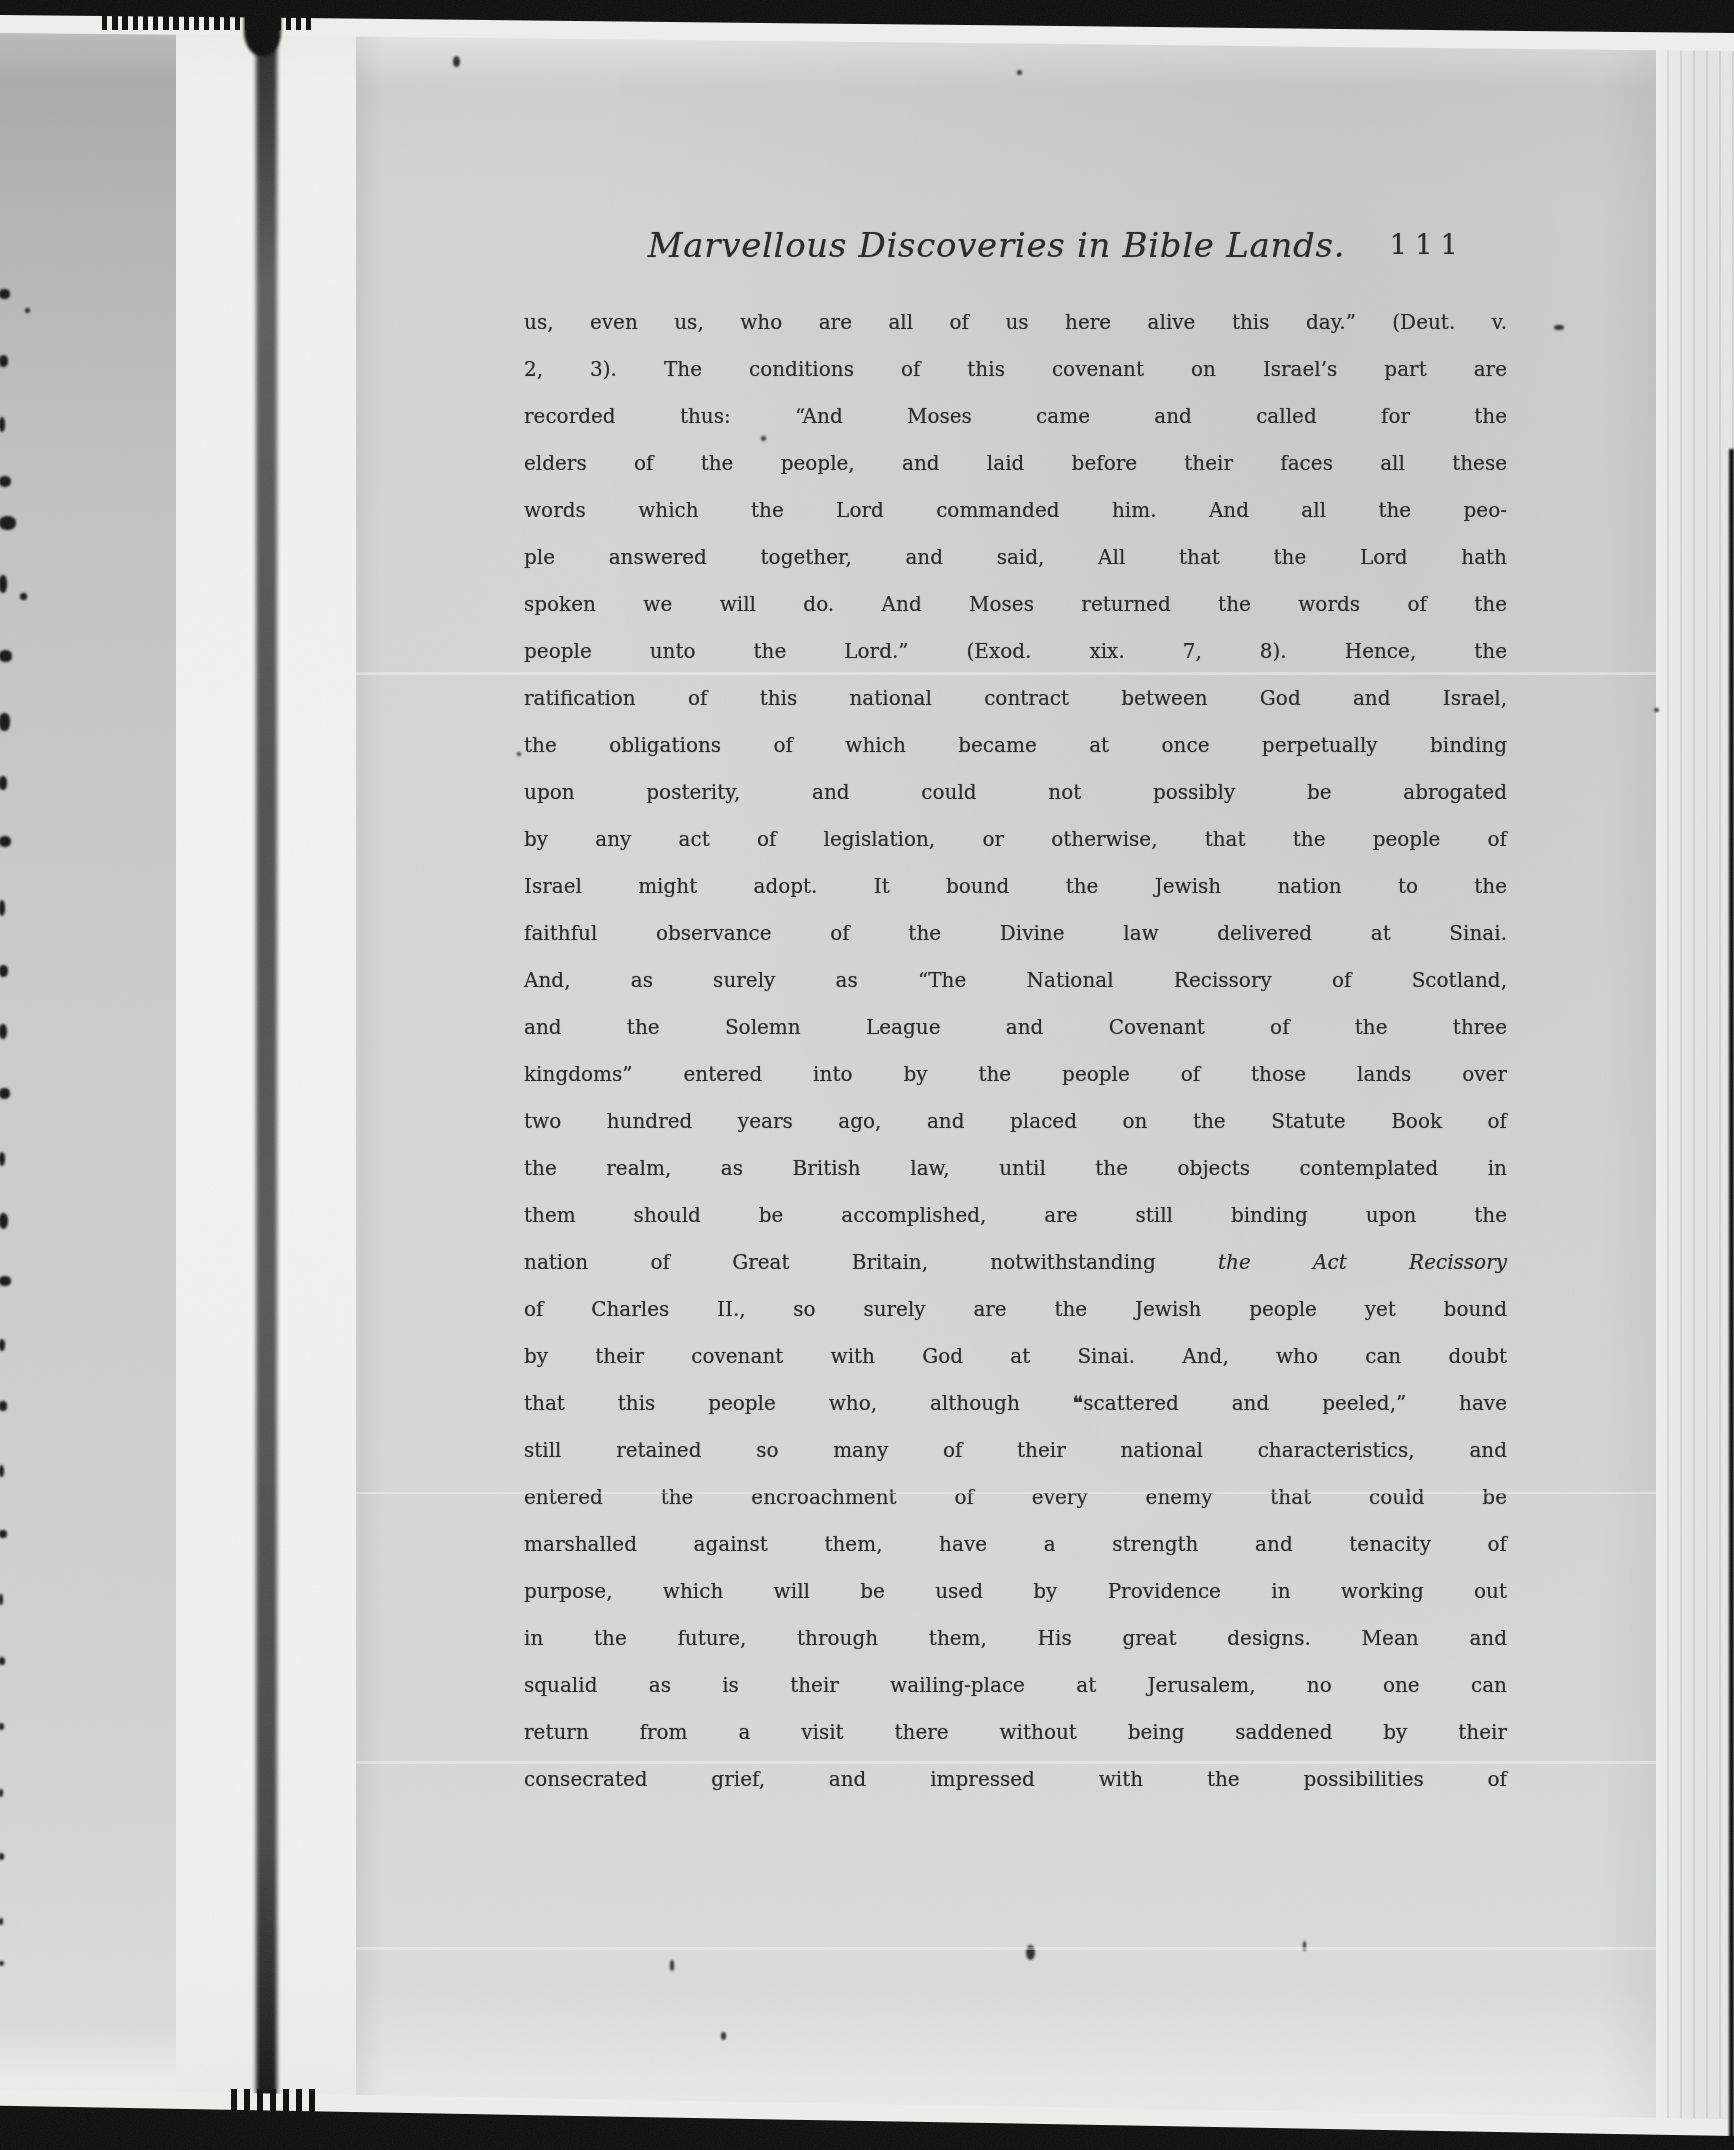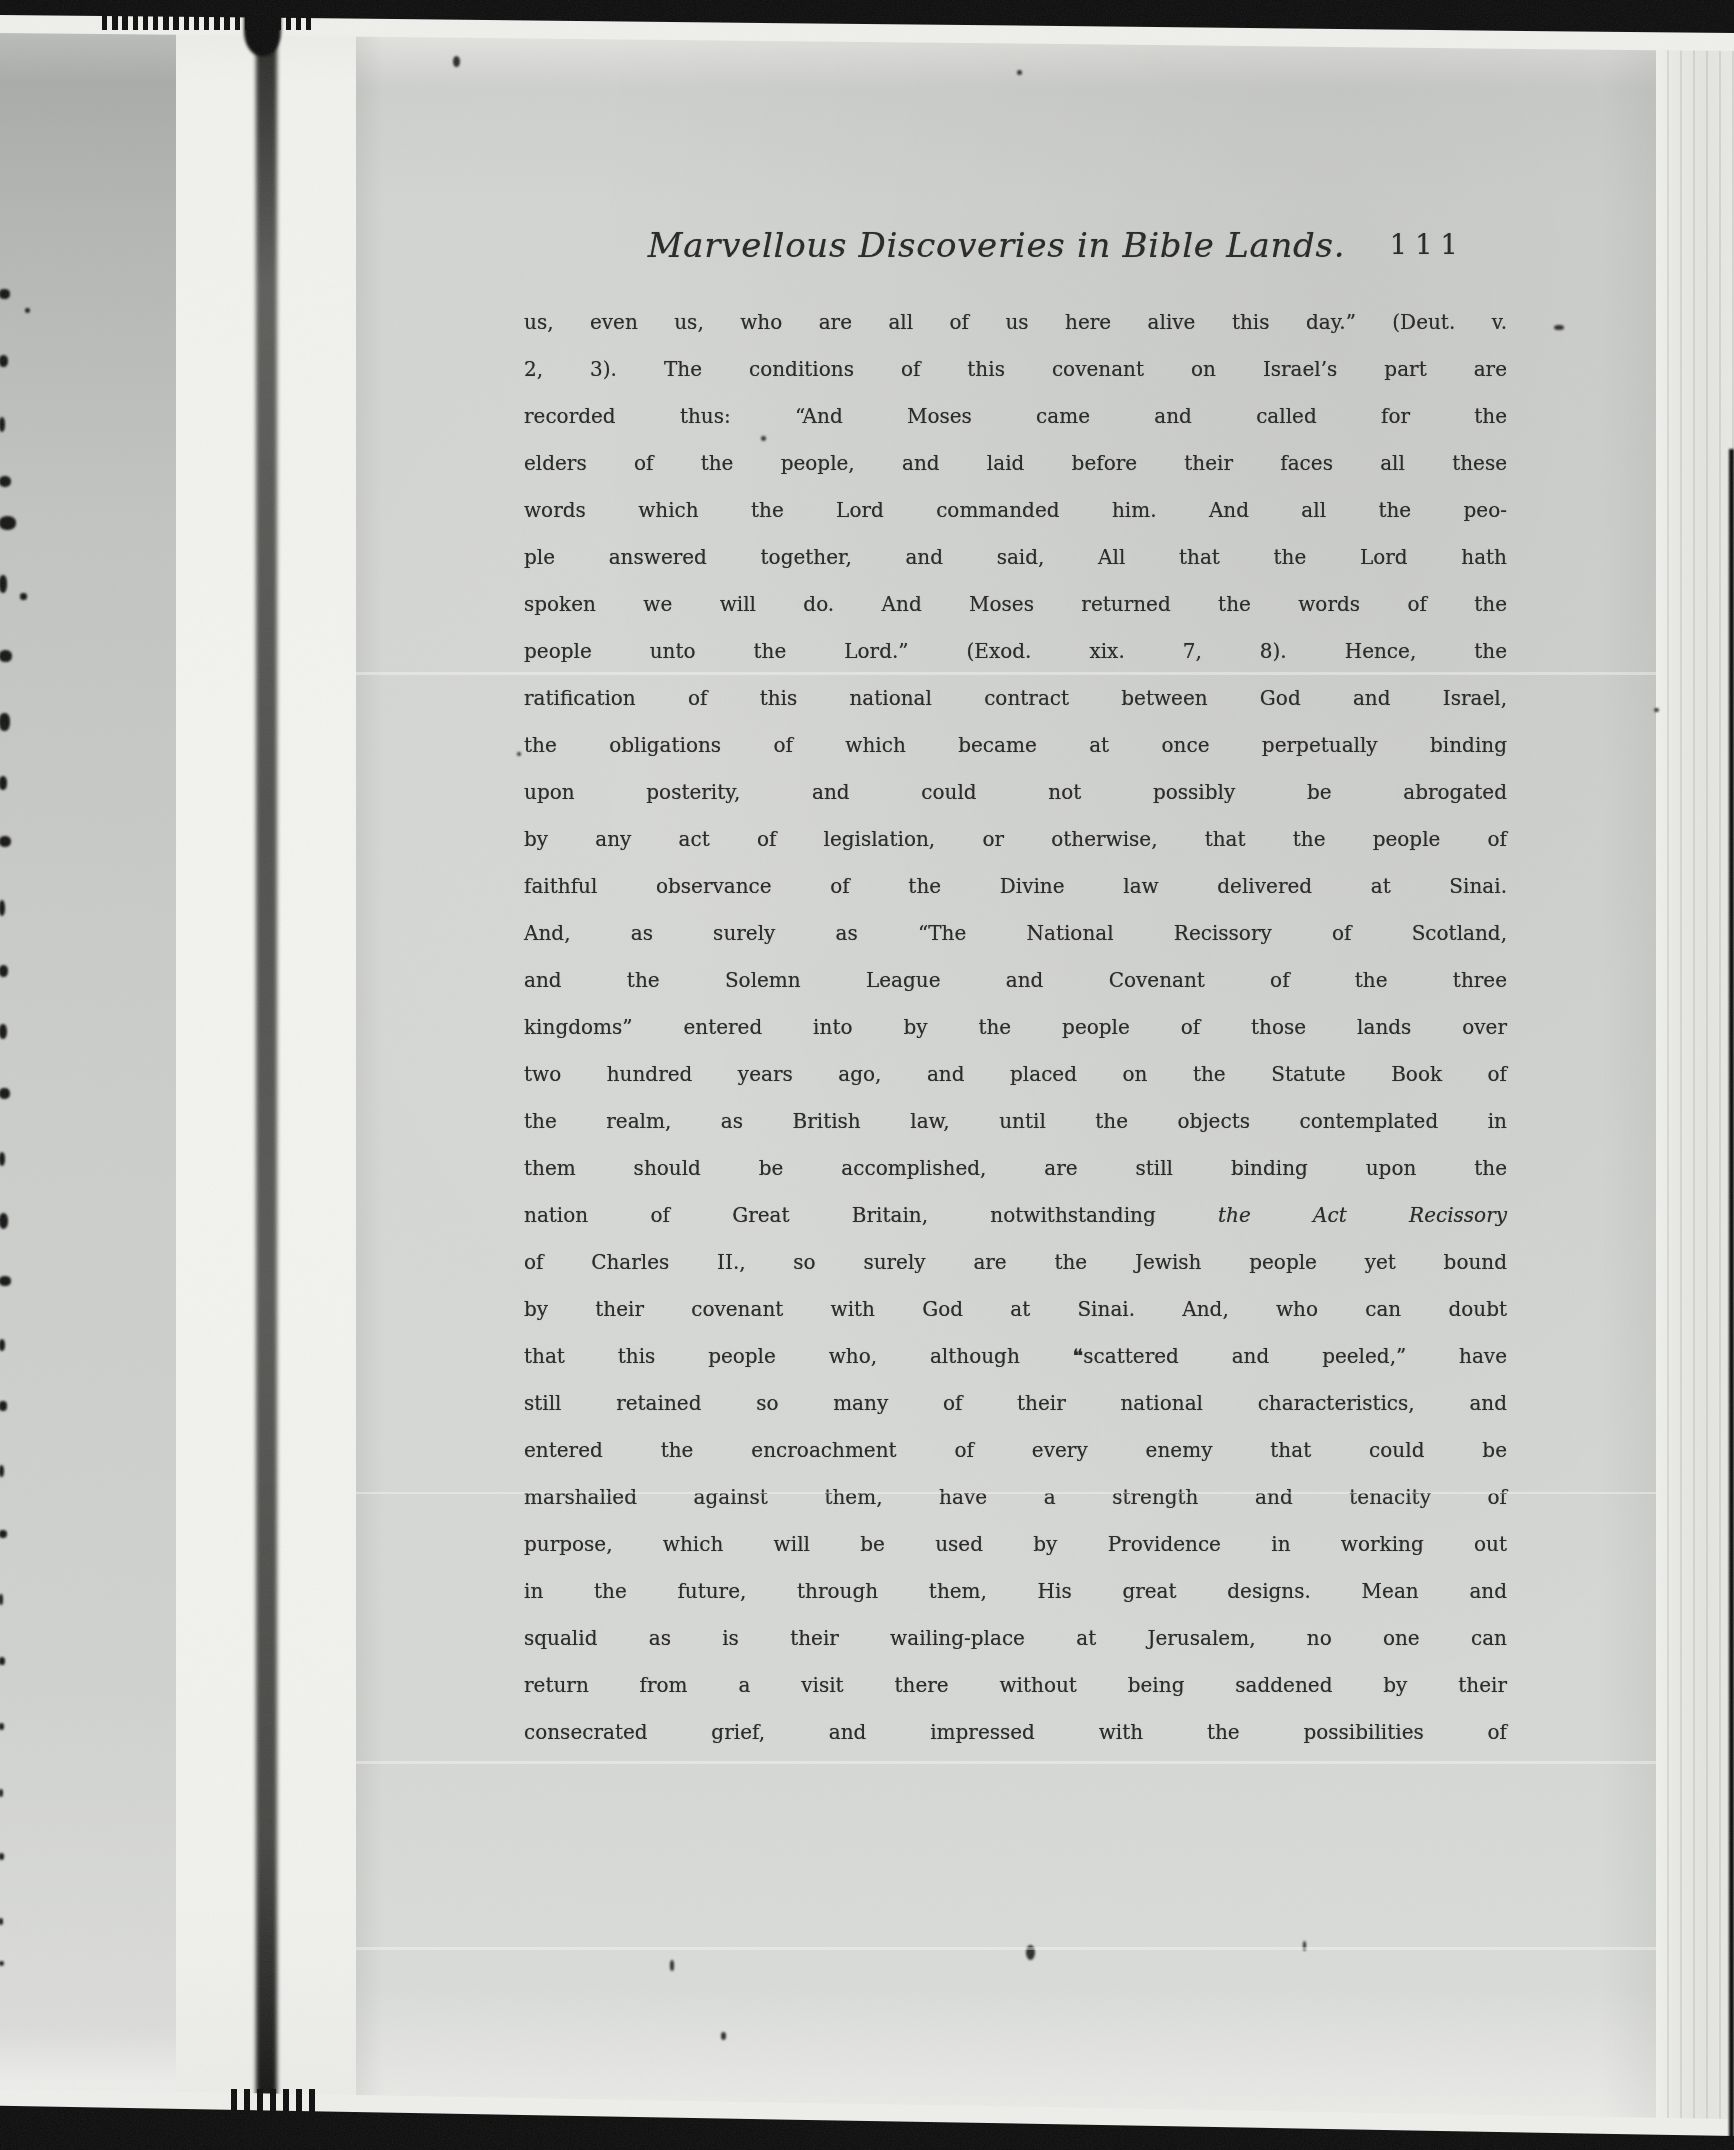--- a/index.html
+++ b/index.html
@@ -135,20 +135,21 @@
       <div class="bline">recorded thus: “And Moses came and called for the</div>
       <div class="bline">elders of the people, and laid before their faces all these</div>
       <div class="bline">words which the Lord commanded him. And all the peo-</div>
       <div class="bline">ple answered together, and said, All that the Lord hath</div>
       <div class="bline">spoken we will do. And Moses returned the words of the</div>
       <div class="bline">people unto the Lord.” (Exod. xix. 7, 8). Hence, the</div>
       <div class="bline">ratification of this national contract between God and Israel,</div>
       <div class="bline">the obligations of which became at once perpetually binding</div>
       <div class="bline">upon posterity, and could not possibly be abrogated</div>
       <div class="bline">by any act of legislation, or otherwise, that the people of</div>
+      <div class="bline">Israel might adopt. It bound the Jewish nation to the</div>
       <div class="bline">faithful observance of the Divine law delivered at Sinai.</div>
       <div class="bline">And, as surely as “The National Recissory of Scotland,</div>
       <div class="bline">and the Solemn League and Covenant of the three</div>
       <div class="bline">kingdoms” entered into by the people of those lands over</div>
       <div class="bline">two hundred years ago, and placed on the Statute Book of</div>
       <div class="bline">the realm, as British law, until the objects contemplated in</div>
       <div class="bline">them should be accomplished, are still binding upon the</div>
       <div class="bline">
         <span>nation of Great Britain, notwithstanding </span><i class="em">the Act Recissory</i>
       </div>

